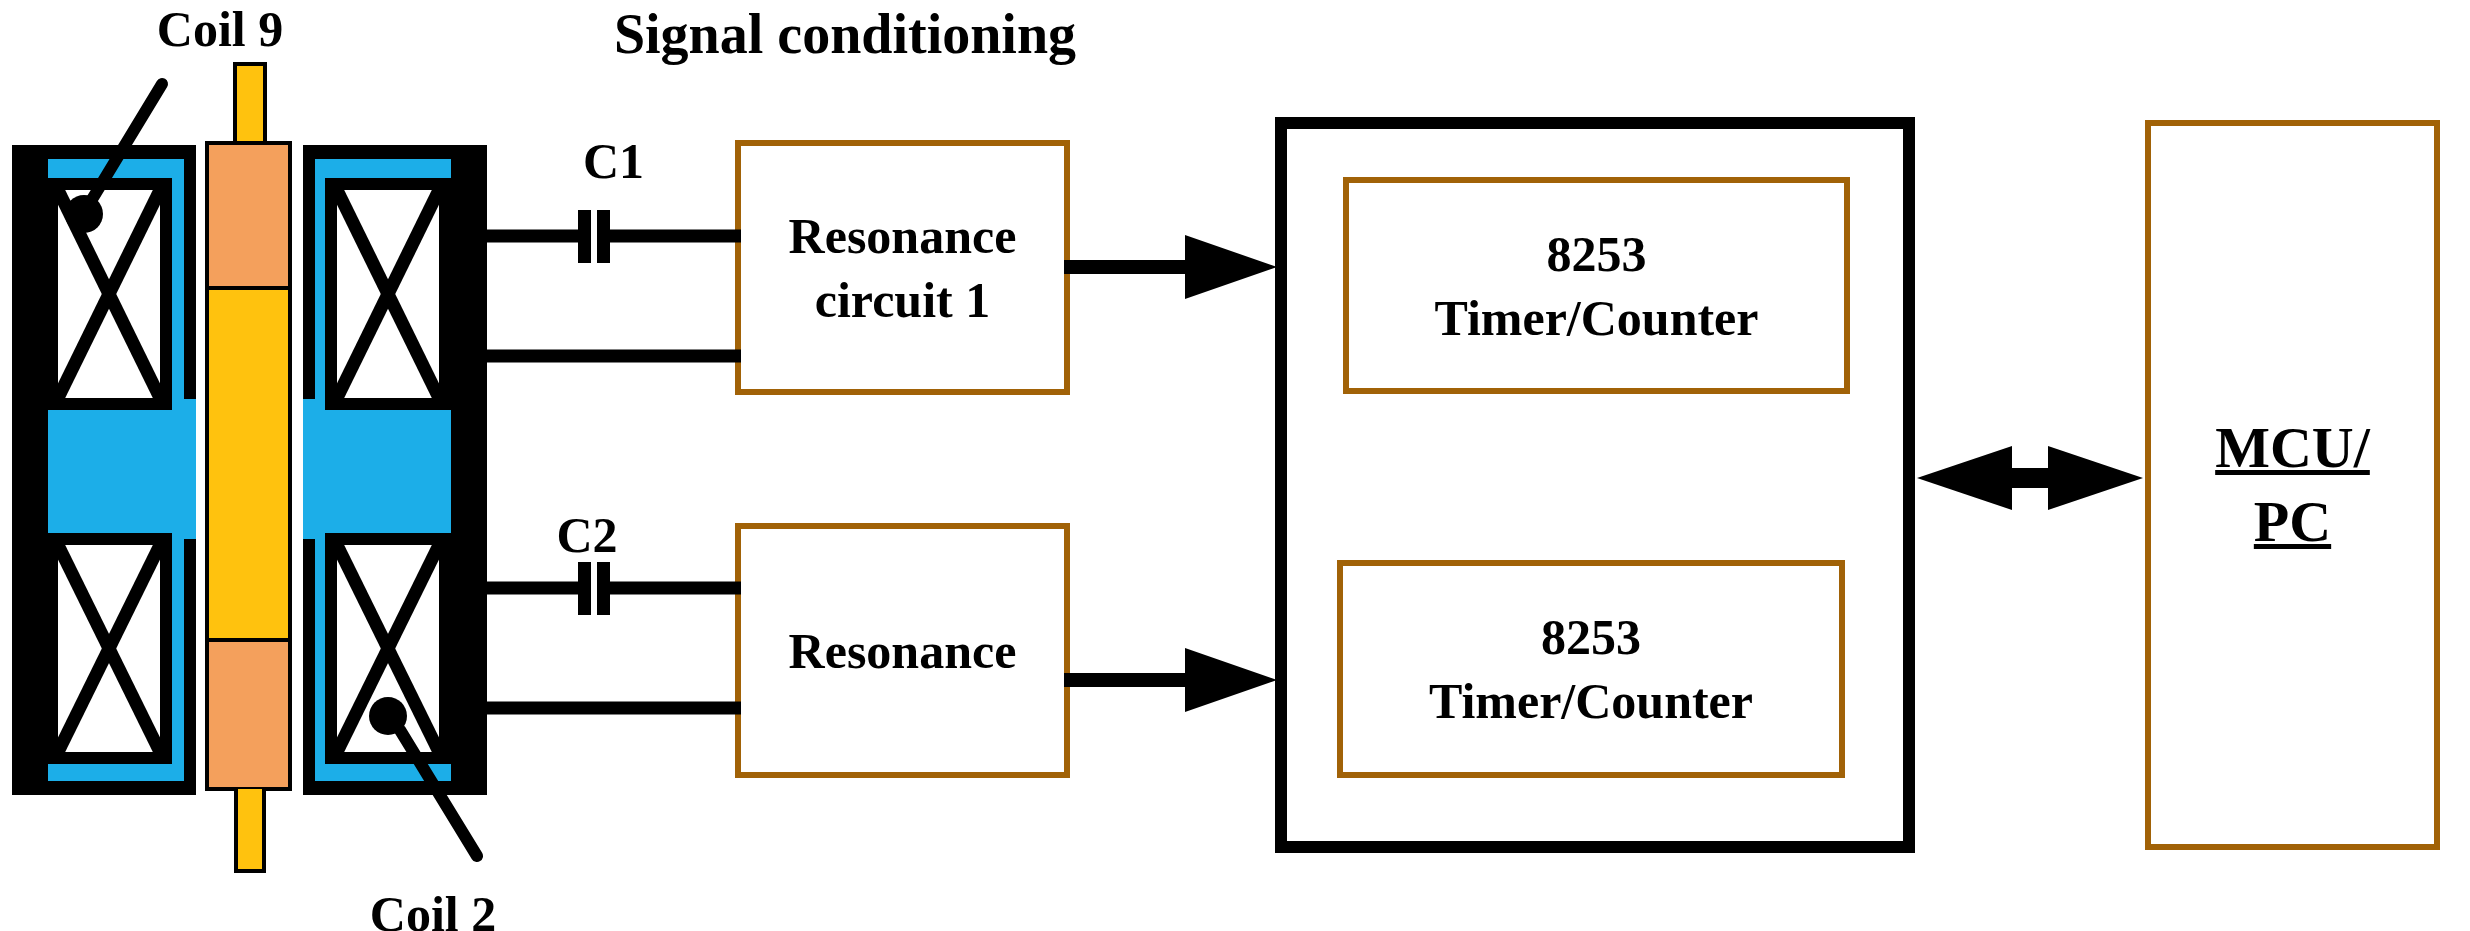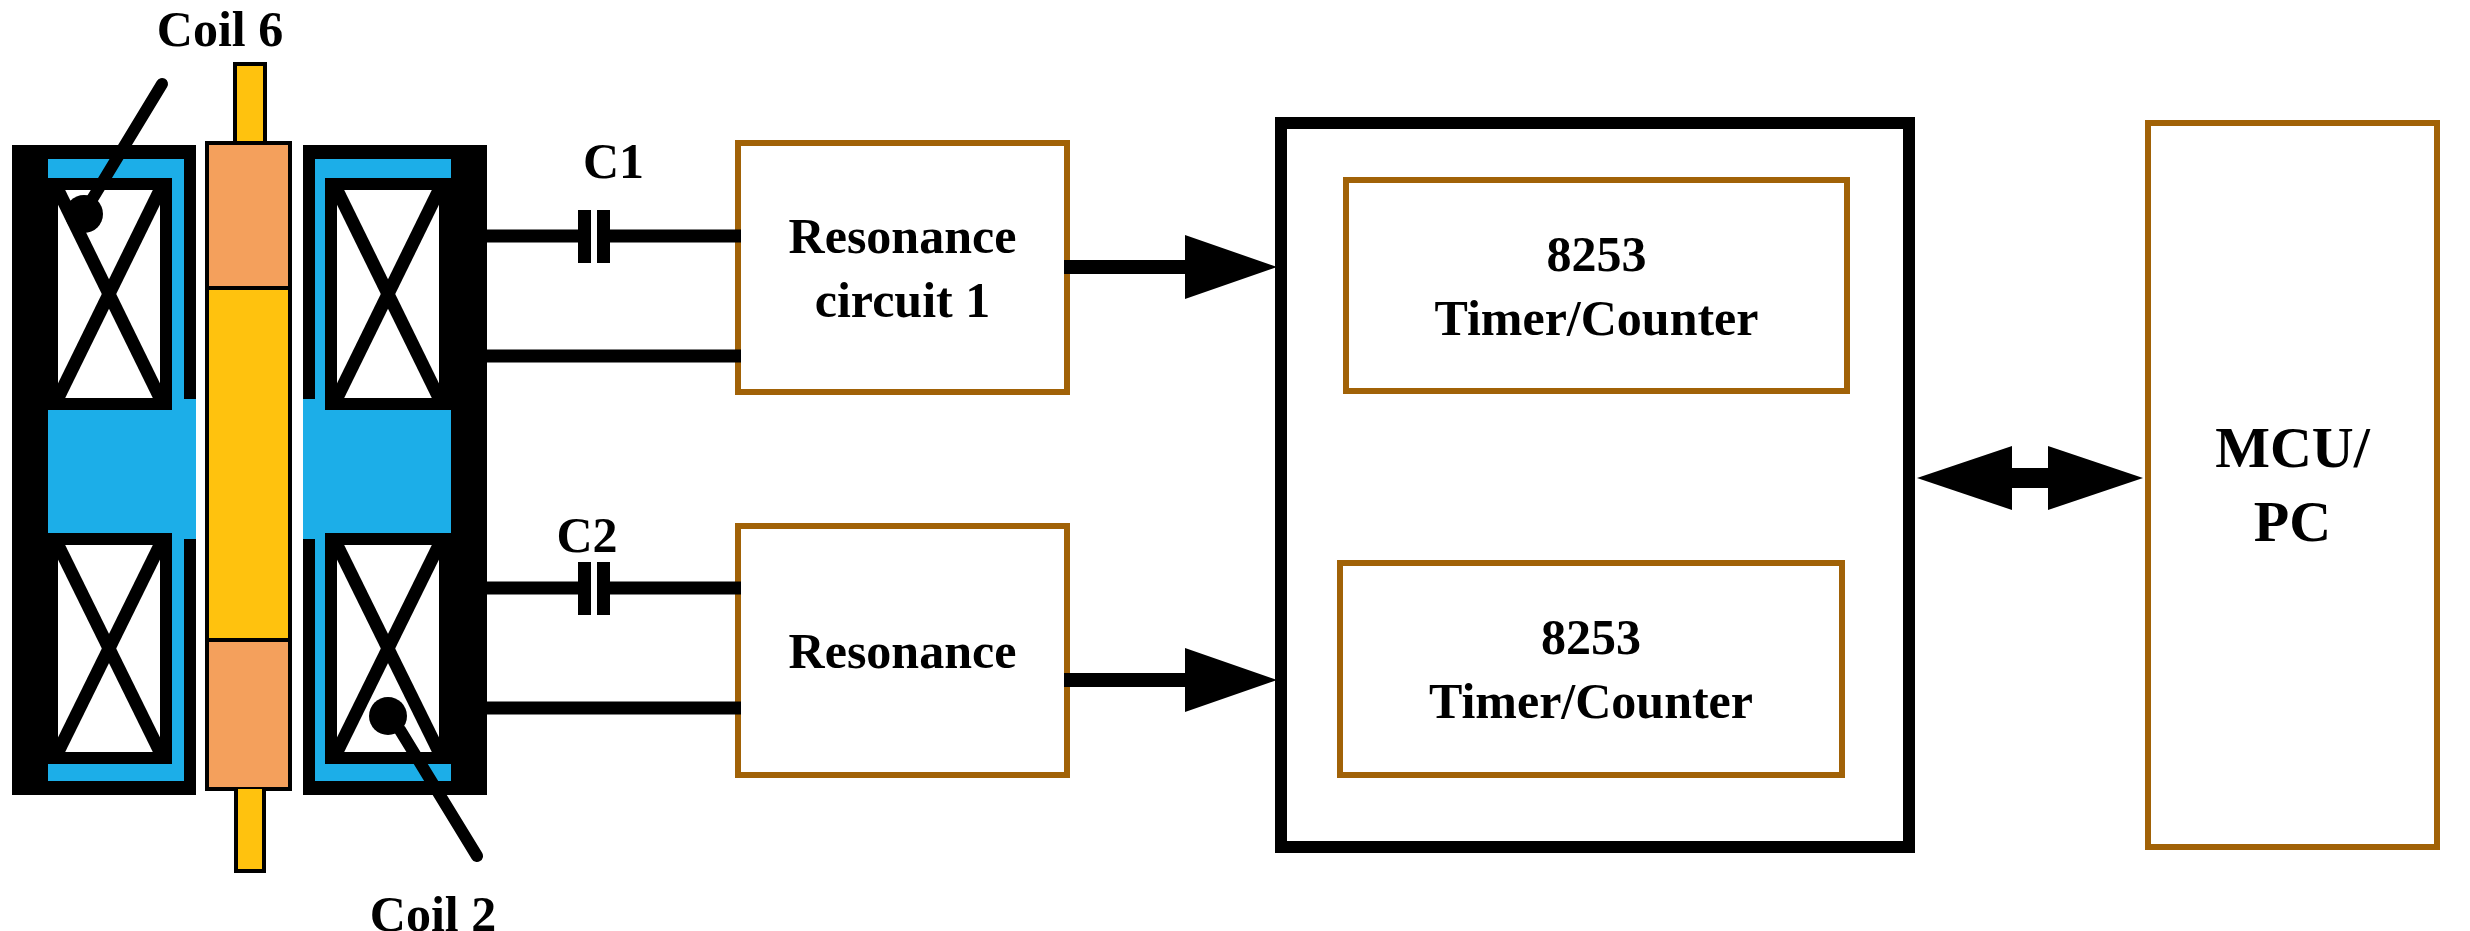--- a/index.html
+++ b/index.html
@@ -49,24 +49,25 @@
     </div>
     <div class="abs" style="left:205px;top:141px;width:87px;height:650px;background:#000;">
       <div class="abs" style="left: 4px; top: 4px; width: 79px; height: 141px; background-color: rgb(244, 160, 92);"></div>
       <div class="abs" style="left: 4px; top: 149px; width: 79px; height: 348px; background-color: rgb(255, 194, 14);"></div>
       <div class="abs" style="left: 4px; top: 501px; width: 79px; height: 145px; background-color: rgb(244, 160, 92);"></div>
     </div>
     <div class="abs" style="left:234px;top:789px;width:32px;height:84px;background:#000;">
       <div class="abs" style="left: 4px; top: 0px; width: 24px; height: 80px; background-color: rgb(255, 194, 14);"></div>
     </div>
 
-    <div class="abs small-label" style="left:130px;top:2px;width:180px;">Coil 6</div>
+    <div class="abs small-label" style="left:130px;top:2px;width:180px;">Coil 9</div>
     <div class="abs small-label" style="left:348px;top:887px;width:170px;font-family:Liberation Serif, serif;">Coil 2</div>
   </div>
 
+  <div class="abs title" style="left:570px;top:4px;width:550px;">Signal conditioning</div>
 
   <div class="abs small-label" style="left:544px;top:134px;width:100px;text-align:right;">C1</div>
   <div class="abs small-label" style="left:537px;top:508px;width:100px;">C2</div>
 
   <div class="abs boxed" style="left:735px;top:140px;width:335px;height:255px;">
     <div class="bline">Resonance</div>
     <div class="bline">circuit 1</div>
   </div>
 
   <div class="abs boxed" style="left:735px;top:523px;width:335px;height:255px;">
@@ -78,21 +79,21 @@
   <div class="abs boxed" style="left:1343px;top:177px;width:507px;height:217px;">
     <div class="bline">8253</div>
     <div class="bline">Timer/Counter</div>
   </div>
 
   <div class="abs boxed" style="left:1337px;top:560px;width:508px;height:218px;">
     <div class="bline">8253</div>
     <div class="bline">Timer/Counter</div>
   </div>
 
-  <div class="abs boxed mcu" style="left:2145px;top:120px;width:295px;height:730px;">
+  <div class="abs boxed mcu" style="left:2145px;top:120px;width:295px;height:730px;text-decoration:underline;">
     <div class="bline">MCU/</div>
     <div class="bline">PC</div>
   </div>
 
   <svg class="overlay" viewBox="0 0 2470 931">
 
     <g>
       <line class="xline" x1="58" y1="190" x2="160" y2="398"></line>
         <line class="xline" x1="160" y1="190" x2="58" y2="398"></line>
       <line class="xline" x1="58" y1="545" x2="160" y2="752"></line>

